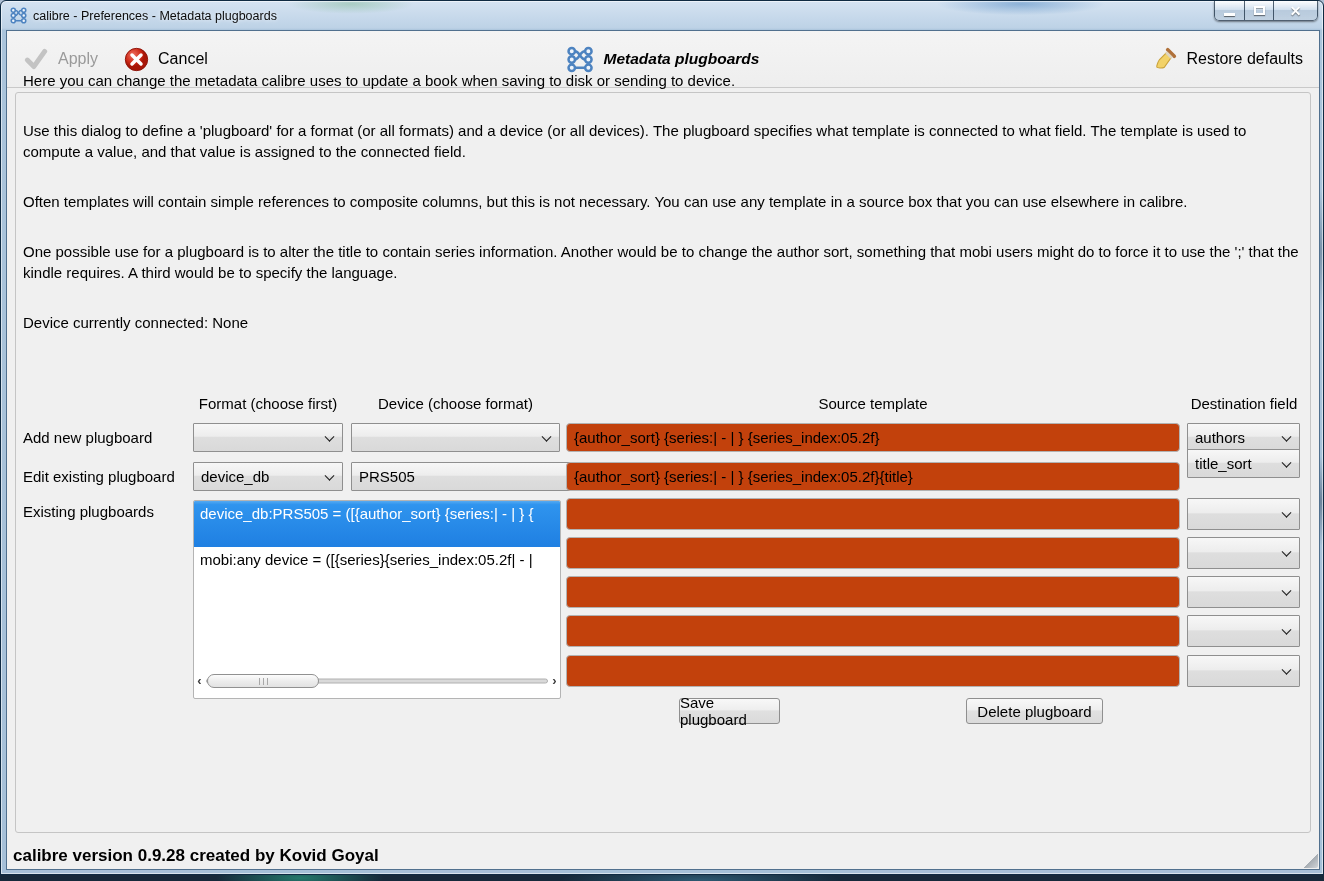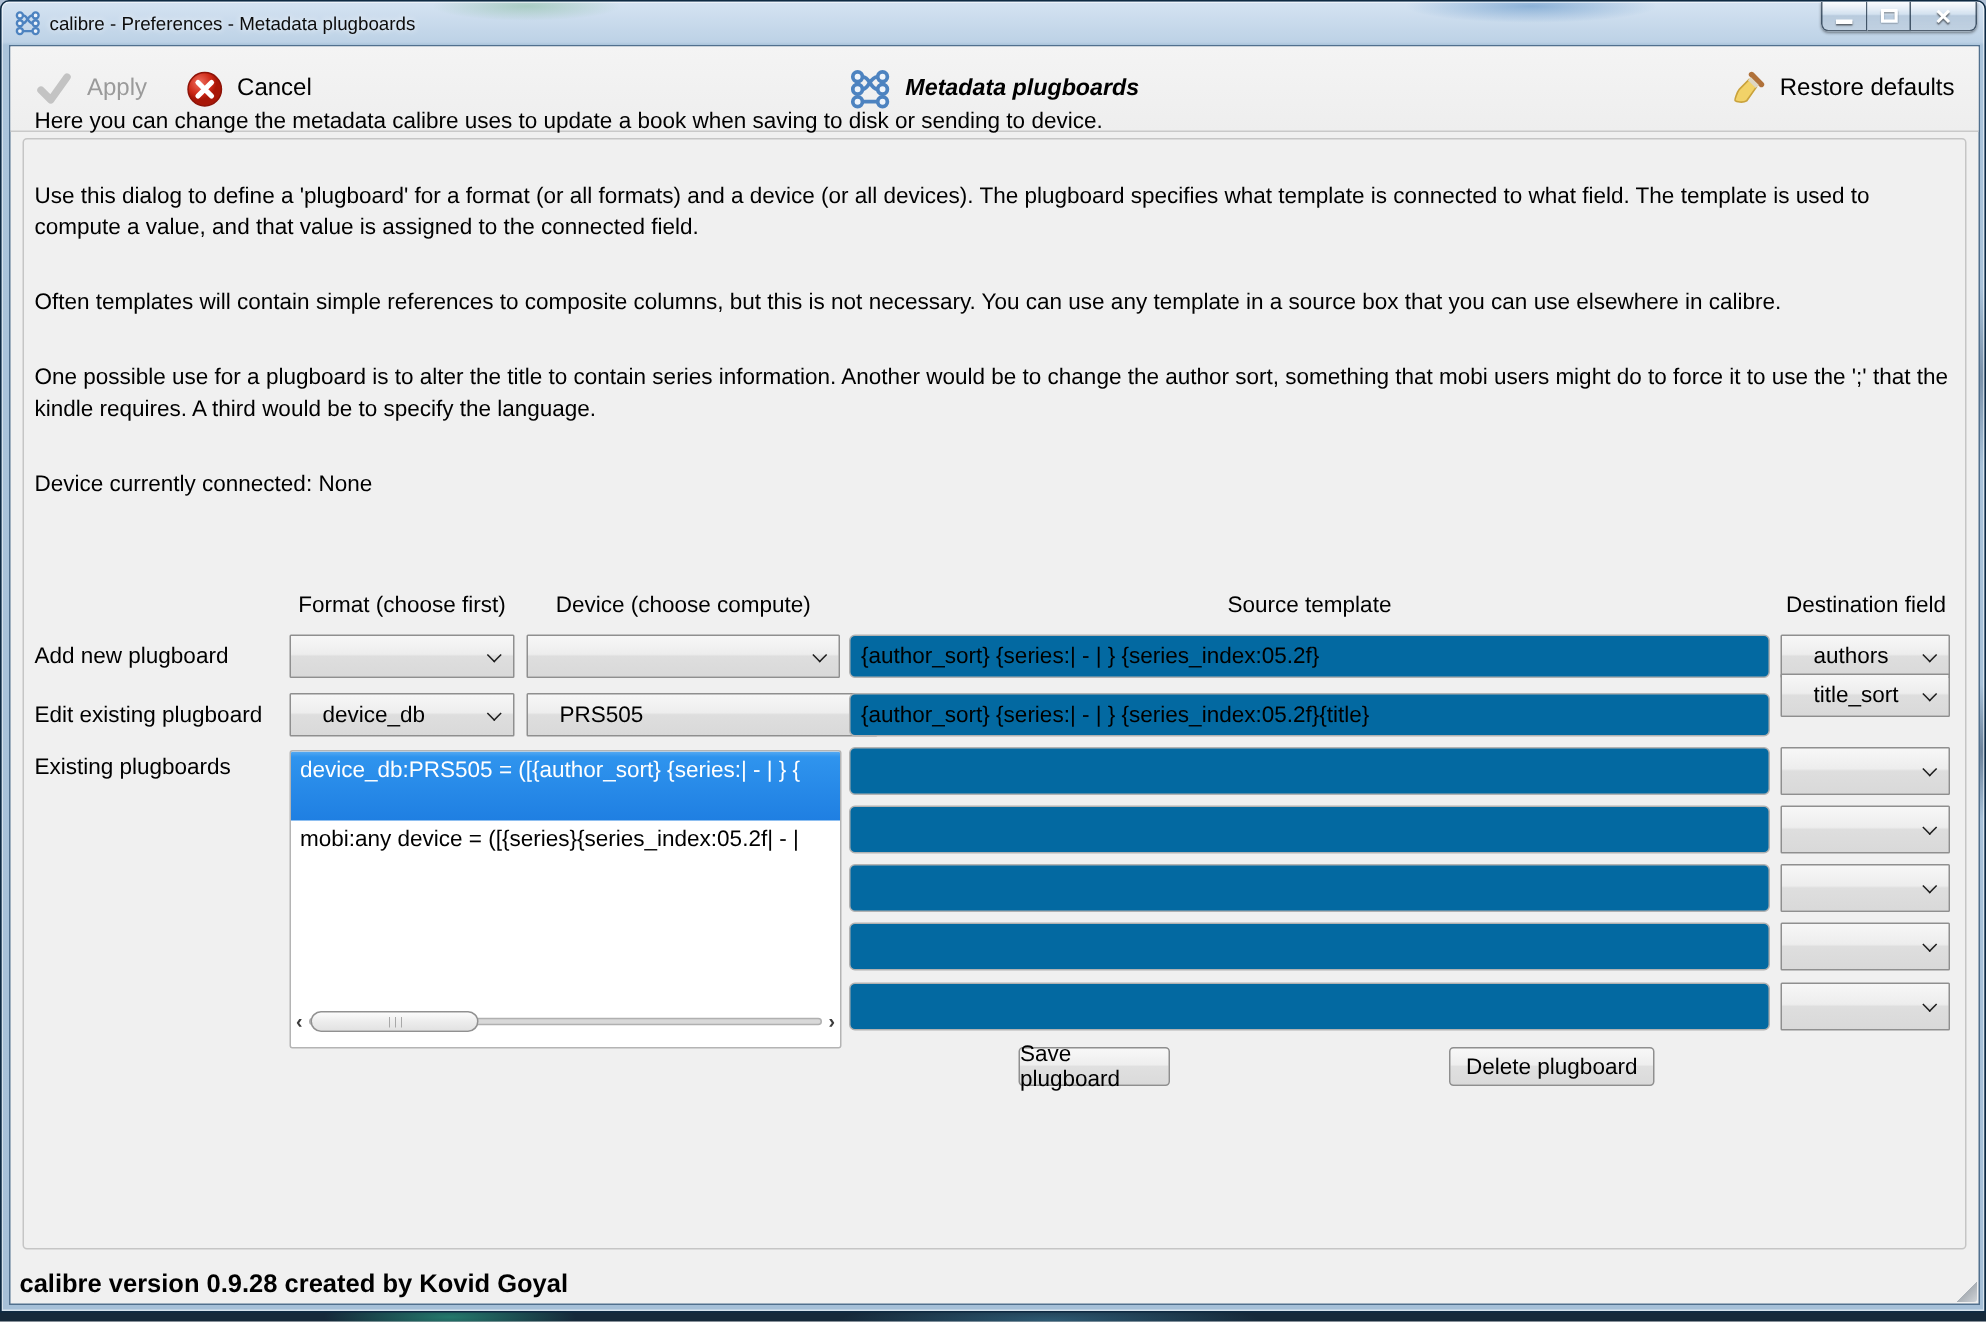--- a/index.html
+++ b/index.html
@@ -58,25 +58,25 @@
   .device-line { margin:0 0 0; }
   
   .colhead { position:absolute; text-align:center; font-size:15px; top:364px; height:19px; }
   .ch-format { left:186px; width:150px; }
   .ch-device { left:344px; width:209px; }
   .ch-source { left:559px; width:614px; }
   .ch-dest   { left:1174px; width:126px; }
   .rowlabel { position:absolute; left:16px; height:29px; display:flex; align-items:center; }
   .combo { position:absolute; border:1px solid #8f8f8f; border-radius:1px;
     background:linear-gradient(180deg,#f7f7f7 0,#ededed 45%,#dedede 50%,#d9d9d9);
-    display:flex; align-items:center; padding:0 22px 0 21px; cursor:default; }
+    display:flex; align-items:center; padding:0 22px 0 7px; cursor:default; }
   .combo::after { content:""; position:absolute; right:9px; top:50%; width:6px; height:6px;
     border-right:1.8px solid #1a1a1a; border-bottom:1.8px solid #1a1a1a; transform:translateY(-68%) rotate(45deg); }
   .combo .ctext { white-space:nowrap; overflow:hidden; }
-  .tmpl-input { position:absolute; border:1px solid #b2b2b2; border-radius:4px; background:#0369a1; font-family:"Liberation Sans",sans-serif; font-size:15px; padding:0 7px; color:#000; }
+  .tmpl-input { position:absolute; border:1px solid #b2b2b2; border-radius:4px; background:#c2410c; font-family:"Liberation Sans",sans-serif; font-size:15px; padding:0 7px; color:#000; }
   
   .listbox { position:absolute; left:186px; top:469px; width:368px; height:199px; background:#fff; border:1px solid #b4b4b4; border-radius:2px; overflow:hidden; }
   .litem { width:730px; padding:4px 0 0 6px; white-space:nowrap; overflow:hidden; font-size:15px; }
   .litem.sel { height:46px; color:#fff; background:linear-gradient(180deg,#55aaf2 0,#2f94ee 8%,#1f7fe2 100%); }
   .litem.plain { height:40px; color:#000; }
   
   .hscroll { position:absolute; left:186px; top:642px; width:368px; height:16px; display:flex; align-items:center; }
   .hs-arrow { width:13px; height:16px; display:flex; align-items:center; justify-content:center; color:#3c3c3c; font-size:13px; font-weight:bold; line-height:16px; cursor:default; }
   .hs-track { position:relative; flex:1; height:16px; }
   .hs-line { position:absolute; left:0; right:0; top:50%; transform:translateY(-50%); height:5px; background:#d9d9d9; border:1px solid #b0b0b0; border-radius:3px; }
@@ -186,21 +186,21 @@
 
     <div class="intro">
       <p>Here you can change the metadata calibre uses to update a book when saving to disk or sending to device.</p>
       <p>Use this dialog to define a 'plugboard' for a format (or all formats) and a device (or all devices). The plugboard specifies what template is connected to what field. The template is used to compute a value, and that value is assigned to the connected field.</p>
       <p>Often templates will contain simple references to composite columns, but this is not necessary. You can use any template in a source box that you can use elsewhere in calibre.</p>
       <p>One possible use for a plugboard is to alter the title to contain series information. Another would be to change the author sort, something that mobi users might do to force it to use the ';' that the kindle requires. A third would be to specify the language.</p>
       <p class="device-line">Device currently connected: None</p>
     </div>
 
     <div class="colhead ch-format">Format (choose first)</div>
-    <div class="colhead ch-device">Device (choose compute)</div>
+    <div class="colhead ch-device">Device (choose format)</div>
     <div class="colhead ch-source">Source template</div>
     <div class="colhead ch-dest">Destination field</div>
 
     <div class="rowlabel" style="top:392px;">Add new plugboard</div>
     <div class="combo" style="left:186px; top:392px; width:150px; height:29px;">
         <span class="ctext"></span>
       </div>
     <div class="combo" style="left:344px; top:392px; width:209px; height:29px;">
         <span class="ctext"></span>
       </div>

